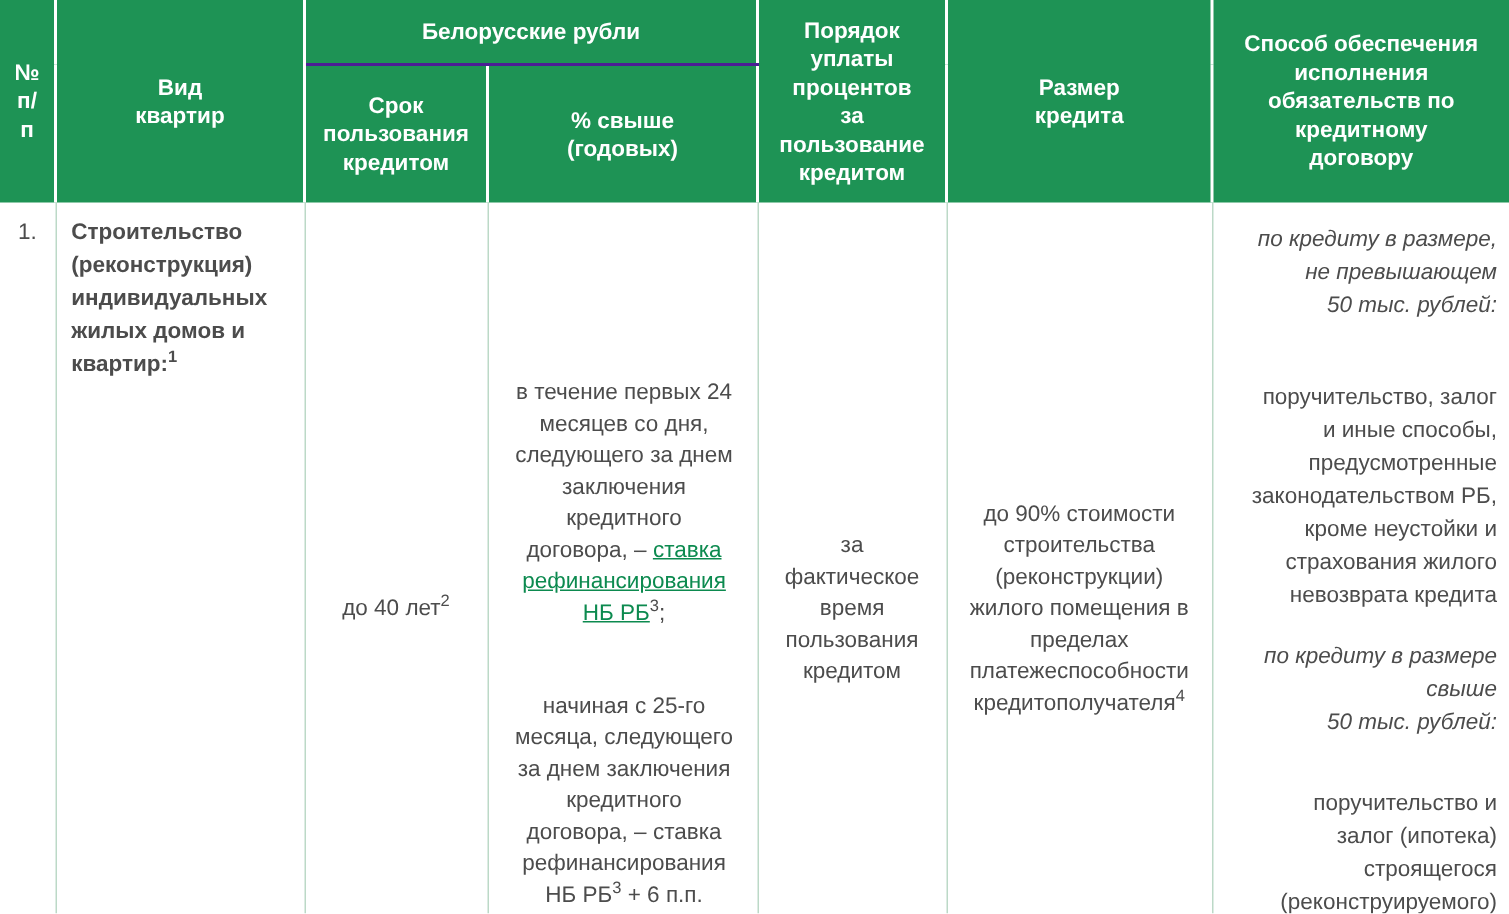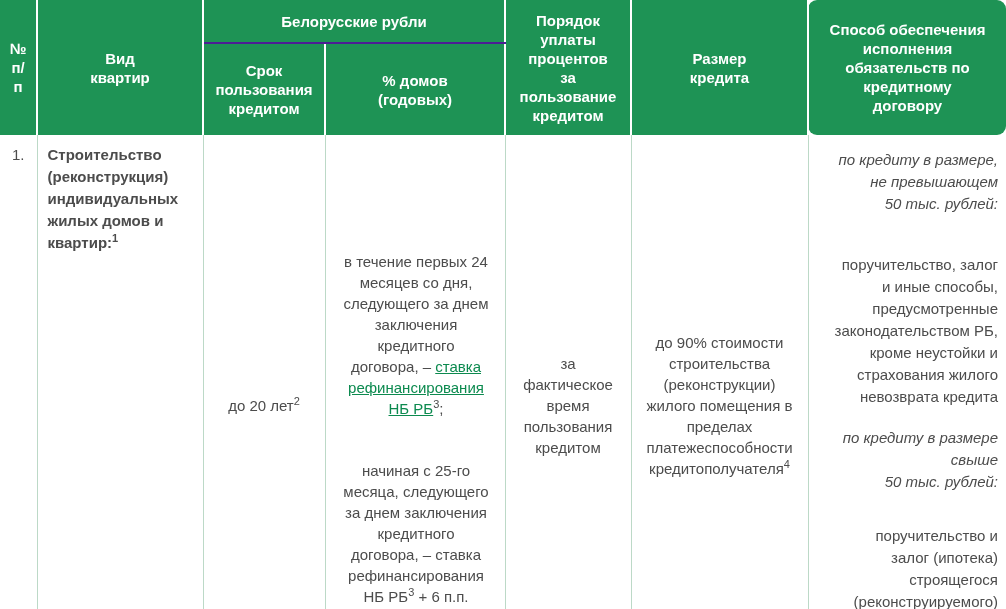--- a/index.html
+++ b/index.html
@@ -7,21 +7,21 @@
     width:1006px;height:609px;overflow:hidden;background:#fff;
     font-family:"Liberation Sans",sans-serif;
   }
   table.credit{border-collapse:collapse;table-layout:fixed;width:1006px;}
   
   thead th{
     background:#1e9355;color:#fff;font-weight:bold;font-size:15px;line-height:19px;
     text-align:center;vertical-align:middle;white-space:pre-line;
     padding:4px 6px;border-right:2px solid #fff;box-sizing:border-box;
   }
-  thead th.no-right{border-right:none;border-radius:9px;}
+  thead th.no-right{border-right:none;}
   thead tr.h1{height:43px;}
   thead tr.h2{height:92px;}
   th.group{border-bottom:2px solid #4c1d95;}
   
   tbody tr{height:474px;}
   tbody td{
     font-size:15px;line-height:21px;color:#4c4c4c;vertical-align:middle;
     border-right:1px solid #bcd9c7;box-sizing:border-box;padding:0;
   }
   tbody td:last-child{border-right:none;}
@@ -82,33 +82,33 @@
         <th rowspan="2" class="no-right">Способ обеспечения
 исполнения
 обязательств по
 кредитному
 договору</th>
       </tr>
       <tr class="h2">
         <th>Срок
 пользования
 кредитом</th>
-        <th>% домов
+        <th>% свыше
 (годовых)</th>
       </tr>
     </thead>
     <tbody>
       <tr>
         <td class="c-no">1.</td>
         <td class="c-type"><span>Строительство
 (реконструкция)
 индивидуальных
 жилых домов и
 квартир:</span><sup>1</sup></td>
-        <td class="c-term"><span>до 20 лет</span><sup>2</sup></td>
+        <td class="c-term"><span>до 40 лет</span><sup>2</sup></td>
         <td class="c-rate">
           <p><span>в течение первых 24
 месяцев со дня,
 следующего за днем
 заключения
 кредитного
 договора, – </span><a class="ref">ставка
 рефинансирования
 НБ РБ</a><sup>3</sup><span>;</span></p>
           <p><span>начиная с 25-го

